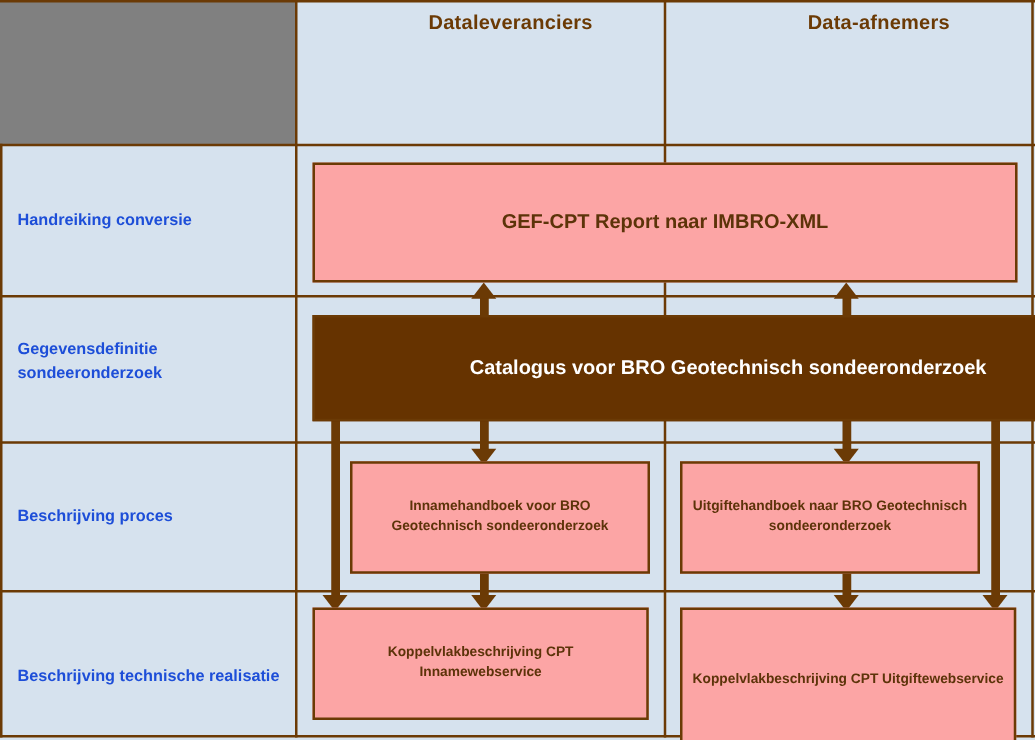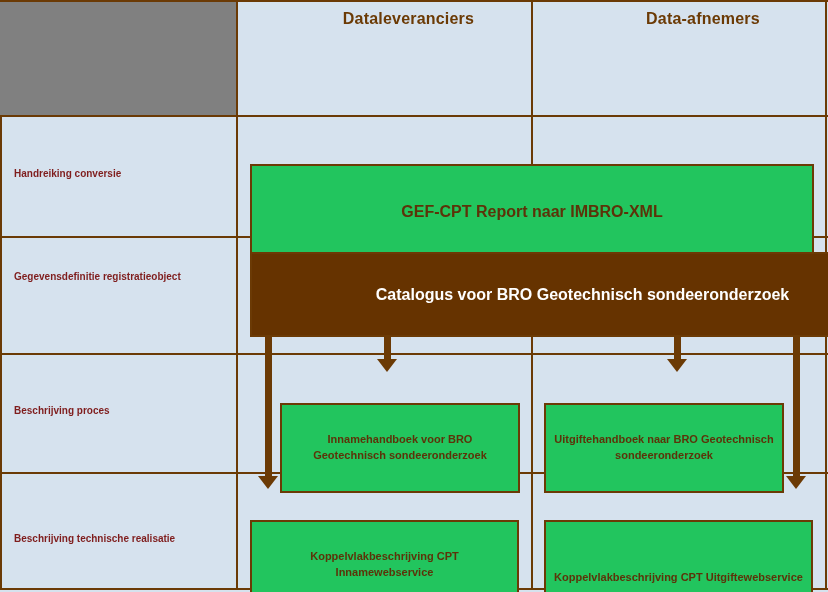--- a/index.html
+++ b/index.html
@@ -23,36 +23,36 @@
     position:absolute;top:10px;
     text-align:center;
     font-size:16px;font-weight:bold;
     color:#6b3a05;
     letter-spacing:.2px;
     padding-left:24px;
   }
   
   .row-label{
     position:absolute;left:14px;
-    font-size:10px;font-weight:bold;
-    color:#7f1d1d;
+    font-size:13px;font-weight:bold;
+    color:#1d4ed8;
     line-height:1.45;
     width:215px;
   }
   
   .box{
     position:absolute;
     border:2px solid #6b3a05;
     display:flex;align-items:center;justify-content:center;
     text-align:center;
     box-sizing:border-box;
     line-height:1.45;
     z-index:3;
   }
-  .box-tan{background:#22c55e;color:#5c3309;margin-top:34px;}
+  .box-tan{background:#fca5a5;color:#5c3309;}
   .box-dark{background:#663300;color:#ffffff;}
   .box .box-text{display:block;padding:0 8px;}
   .fs16{font-size:16px;font-weight:bold;}
   .fs15{font-size:11px;font-weight:bold;}
   
   .arrow{position:absolute;z-index:2;}
   .arrow .shaft{position:absolute;background:#6b3a05;width:7px;left:7px;}
   .arrow .head{position:absolute;width:0;height:0;left:0;
       border-left:10.5px solid transparent;border-right:10.5px solid transparent;}
   .arrow.down .head{border-top:13px solid #6b3a05;}
@@ -74,21 +74,21 @@
 
   <div class="frame-line v-line" style="left:0px;top:115px;height:475px;"></div>
   <div class="frame-line v-line" style="left:236px;top:0px;height:590px;"></div>
   <div class="frame-line v-line" style="left:531px;top:0px;height:590px;"></div>
   <div class="frame-line v-line" style="left:825px;top:0px;height:590px;"></div>
 
   <div class="col-header" style="left:237px;width:295px;">Dataleveranciers</div>
   <div class="col-header" style="left:532px;width:294px;">Data-afnemers</div>
 
   <div class="row-label" style="top:167px;">Handreiking conversie</div>
-  <div class="row-label" style="top:270px;">Gegevensdefinitie registratieobject</div>
+  <div class="row-label" style="top:270px;">Gegevensdefinitie sondeeronderzoek</div>
   <div class="row-label" style="top:404px;">Beschrijving proces</div>
   <div class="row-label" style="top:532px;">Beschrijving technische realisatie</div>
 
   <div class="arrow up" style="left:377px;top:226px;width:21px;height:28px;">
     <div class="shaft" style="top:12px;height:16px;"></div>
     <div class="head" style="top:0px;"></div>
   </div>
 
   <div class="arrow up" style="left:667px;top:226px;width:21px;height:28px;">
     <div class="shaft" style="top:12px;height:16px;"></div>

